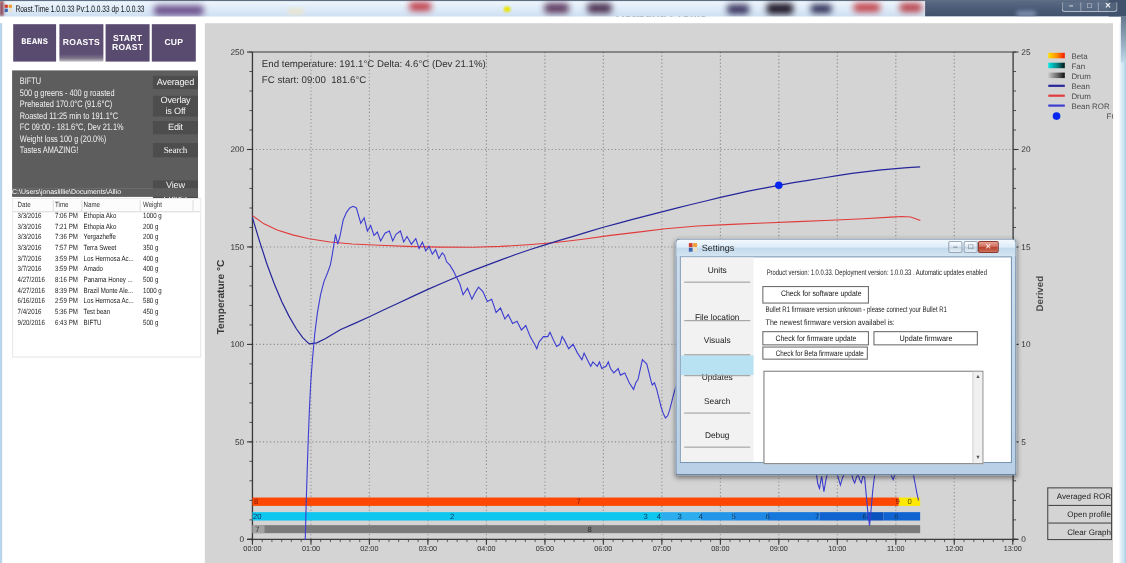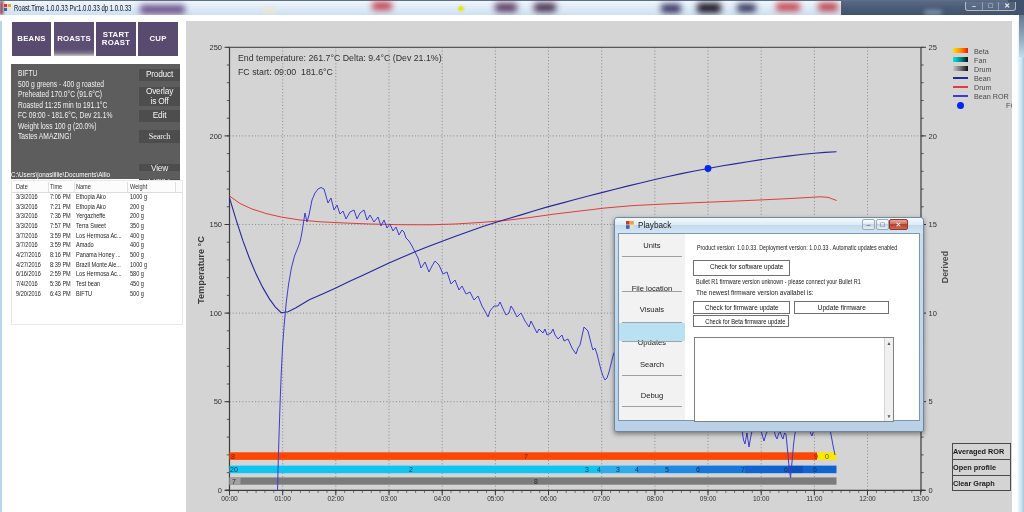--- a/index.html
+++ b/index.html
@@ -59,21 +59,21 @@
   #plotsvg { position:absolute; left:0; top:0; width:1024px; height:512px; z-index:2; }
   .anno { position:absolute; font-size:8.8px; color:#303030; z-index:2; white-space:nowrap;}
   
   .leg { position:absolute; font-size:7.2px; color:#4a4a4a; z-index:2; white-space:nowrap;}
   .legsw { position:absolute; width:15px; height:5px; z-index:2;}
   .legline { position:absolute; width:15px; height:2px; z-index:2;}
   
   #brbtns { left:952px; top:443px; width:59px; height:48px; border:1px solid #4a4a4a;
     background:#d4d4d4; z-index:3; }
   .brb { width:100%; height:16px; border-bottom:1px solid #4a4a4a; font-size:7.3px;
-    color:#1a1a1a; text-align:left; line-height:15px; font-weight:bold;}
+    color:#1a1a1a; text-align:right; line-height:15px; font-weight:normal;}
   .brb:last-child { border-bottom:none;}
   
   #dlg { left:614px; top:217px; width:310px; height:215px; z-index:6;
     border-radius:4px 4px 2px 2px;
     background:linear-gradient(#cddfef 0%,#b9d0e6 100%);
     box-shadow:0 2px 5px rgba(0,0,0,.45), inset 0 0 0 1px rgba(90,115,140,.8);}
   #dlgtitle { position:absolute; left:1px; top:1px; right:1px; height:15px;
     border-radius:3px 3px 0 0;
     background:linear-gradient(#f3f9fe 0%,#dcebf7 45%,#c3d9ec 50%,#d4e5f2 100%);}
   #dlgicon { position:absolute; left:12px; top:4px; width:8px; height:8px;}
@@ -131,21 +131,21 @@
 </svg>
 <div class="abs" id="apptitle">Roast.Time 1.0.0.33 Pv:1.0.0.33 dp 1.0.0.33</div>
 <div class="abs" id="capbtns">
     <div class="capb">–</div>
     <div class="capb">□</div>
     <div class="capb">✕</div>
   </div>
 
 <div class="abs" id="chart"></div>
 <div class="abs" id="charttitle">Roasting Profile</div>
-<div class="abs anno" style="left:238px; top:53px;">End temperature: 261.7°C Delta: 9.4°C (Dev 21.1%)</div>
+<div class="abs anno" style="left:238px; top:53px;">End temperature: 191.1°C Delta: 4.6°C (Dev 21.1%)</div>
 <div class="abs anno" style="left:238px; top:67px;">FC start: 09:00&nbsp;&nbsp;181.6°C</div>
 
 <svg id="plotsvg" viewBox="0 0 1024 512">
 <line x1="229.5" y1="401.7" x2="921" y2="401.7" stroke="#8a8a8a" stroke-width="1" stroke-dasharray="1,2.2"></line>
 <line x1="229.5" y1="313.1" x2="921" y2="313.1" stroke="#8a8a8a" stroke-width="1" stroke-dasharray="1,2.2"></line>
 <line x1="229.5" y1="224.5" x2="921" y2="224.5" stroke="#8a8a8a" stroke-width="1" stroke-dasharray="1,2.2"></line>
 <line x1="229.5" y1="135.9" x2="921" y2="135.9" stroke="#8a8a8a" stroke-width="1" stroke-dasharray="1,2.2"></line>
 <line x1="282.7" y1="47.3" x2="282.7" y2="490.3" stroke="#8a8a8a" stroke-width="1" stroke-dasharray="1,2.2"></line>
 <line x1="335.8" y1="47.3" x2="335.8" y2="490.3" stroke="#8a8a8a" stroke-width="1" stroke-dasharray="1,2.2"></line>
 <line x1="389.0" y1="47.3" x2="389.0" y2="490.3" stroke="#8a8a8a" stroke-width="1" stroke-dasharray="1,2.2"></line>
@@ -376,27 +376,27 @@
 <text x="534" y="483.6" font-size="7" fill="#2a2a2a">8</text>
 <path d="M229.5,196.0 L240.0,203.5 L252.0,209.0 L266.0,213.5 L281.0,217.0 L300.0,220.0 L320.0,221.8 L345.0,223.0 L370.0,224.0 L400.0,224.7 L430.0,224.8 L455.0,224.0 L480.0,222.5 L505.0,220.5 L530.0,217.5 L555.0,214.0 L580.0,211.0 L605.0,208.0 L634.0,205.5 L665.0,204.0 L695.0,202.7 L725.0,201.5 L755.0,200.2 L785.0,198.8 L810.0,197.4 L820.0,196.8 L828.0,197.3 L836.7,200.5" fill="none" stroke="#e23b3b" stroke-width="1"></path>
 <path d="M229.5,197.9 L235.9,219.2 L242.8,240.4 L249.4,258.2 L256.1,274.1 L262.7,287.4 L269.4,298.9 L275.2,306.9 L281.1,312.7 L288.0,311.7 L296.0,307.8 L309.3,299.8 L322.5,294.0 L335.8,287.9 L349.1,281.6 L362.4,275.4 L375.7,269.2 L389.0,263.1 L402.3,257.3 L415.6,251.6 L428.9,246.3 L442.2,241.2 L455.5,236.2 L468.8,231.4 L482.1,226.8 L495.4,222.6 L508.6,218.5 L521.9,214.6 L535.2,210.5 L548.5,206.6 L561.8,203.1 L575.1,199.5 L588.4,196.0 L601.7,192.6 L615.0,189.2 L628.3,185.9 L641.6,182.7 L654.9,179.5 L668.2,176.5 L681.4,173.6 L694.7,171.0 L708.0,168.5 L721.3,166.0 L734.6,163.9 L747.9,161.8 L761.2,159.6 L774.5,157.7 L787.8,156.1 L801.1,154.5 L814.4,153.3 L825.0,152.4 L836.5,151.7" fill="none" stroke="#26269b" stroke-width="1.1"></path>
 <path d="M277.5,491.0 L278.3,460.0 L279.2,430.0 L280.2,400.0 L281.3,372.0 L282.6,346.0 L284.2,325.0 L286.2,303.0 L288.6,284.0 L291.4,268.0 L294.5,256.0 L297.8,248.0 L300.3,241.0 L302.0,232.0 L305.0,213.0 L307.0,222.0 L309.0,215.0 L312.0,200.0 L315.0,193.0 L318.0,189.0 L321.0,187.5 L324.0,189.0 L326.0,196.0 L328.0,203.0 L331.0,198.0 L334.0,210.0 L337.0,205.0 L340.0,214.0 L343.0,211.0 L346.0,219.0 L350.0,212.0 L354.0,210.0 L357.0,219.0 L360.0,213.0 L364.0,210.0 L367.0,220.0 L370.0,215.0 L374.0,222.0 L378.0,217.0 L381.0,226.0 L384.0,220.0 L387.0,228.0 L390.0,224.0 L393.0,231.0 L396.0,227.0 L399.0,235.0 L402.0,230.0 L404.0,232.0 L406.0,238.0 L409.0,241.0 L412.0,246.0 L415.0,252.0 L418.0,258.0 L421.0,268.0 L425.0,262.0 L429.0,272.0 L432.0,266.0 L435.0,261.0 L439.0,265.0 L443.0,274.0 L447.0,272.0 L451.0,284.0 L455.0,280.0 L459.0,290.0 L462.0,286.0 L466.0,294.0 L470.0,292.0 L474.0,300.0 L478.0,296.0 L482.0,306.0 L486.0,313.0 L488.0,317.0 L490.0,311.0 L494.0,306.0 L498.0,306.0 L500.0,302.0 L504.0,311.0 L506.0,315.0 L509.0,313.0 L511.0,306.0 L513.0,309.0 L517.0,317.0 L521.0,313.0 L525.0,321.0 L529.0,327.0 L531.0,321.0 L535.0,329.0 L537.0,333.0 L539.0,329.0 L543.0,333.0 L545.0,329.0 L547.0,335.0 L551.0,333.0 L553.0,329.0 L555.0,335.0 L558.0,339.0 L562.0,335.0 L564.0,341.0 L568.0,339.0 L572.0,348.0 L576.0,354.0 L578.0,348.0 L580.0,345.0 L584.0,327.0 L586.0,329.0 L588.0,331.0 L590.0,339.0 L592.0,347.0 L593.0,350.0 L595.0,348.0 L597.0,354.0 L599.0,362.0 L601.0,370.0 L603.0,376.0 L605.0,380.0 L607.0,378.0 L609.0,372.0 L611.0,364.0 L613.0,356.0 L615.0,350.0 L617.0,348.0 L625.0,352.0 L640.0,360.0 L655.0,368.0 L670.0,376.0 L685.0,384.0 L700.0,392.0 L710.0,400.0 L718.0,408.0 L725.0,416.0 L731.0,424.0 L736.0,428.0 L742.0,430.0 L743.5,440.0 L745.0,444.0 L746.0,438.0 L747.0,433.0 L748.0,440.0 L749.0,447.0 L750.5,438.0 L752.0,431.0 L756.0,429.0 L758.0,431.0 L760.0,429.0 L762.0,434.0 L764.0,441.0 L766.0,434.0 L768.0,430.0 L771.0,429.0 L774.0,430.0 L775.5,436.0 L777.0,439.0 L778.5,434.0 L780.0,431.0 L781.5,436.0 L783.0,439.0 L784.5,433.0 L786.0,434.0 L787.5,450.0 L789.0,466.0 L790.5,478.0 L792.0,462.0 L793.5,445.0 L795.0,433.0 L797.0,428.0 L801.0,425.0 L805.0,424.0 L809.0,429.0 L811.0,434.0 L812.0,436.0 L813.0,433.0 L815.0,428.0 L819.0,426.0 L823.0,427.0 L828.0,429.0 L830.5,432.0 L832.0,440.0 L833.5,448.0 L835.0,455.0" fill="none" stroke="#3c3cd2" stroke-width="1"></path>
 <circle cx="708.0" cy="168.5" r="3.4" fill="#0426f0"></circle>
 <text x="204" y="270" font-size="9.2" font-weight="bold" fill="#3a3a3a" text-anchor="middle" transform="rotate(-90 204 270)">Temperature °C</text>
 <text x="948" y="267" font-size="8.8" font-weight="bold" fill="#4a4a4a" text-anchor="middle" transform="rotate(-90 948 267)">Derived</text>
 </svg>
 
 <div class="abs" id="leftpanel">
-  <div class="navbtn" style="left:10px; width:39px;">BEANS</div>
+  <div class="navbtn" style="left:10px; width:39px;font-family:Liberation Mono, monospace;">BEANS</div>
   <div class="navbtn" id="nav2" style="left:52px; width:40px;">ROASTS</div>
   <div class="navbtn" style="left:94px; width:40px;">START<br>ROAST</div>
   <div class="navbtn" style="left:136px; width:40px;">CUP</div>
   <div class="abs" id="infopanel">
     <div class="abs" id="infotext">BIFTU<br>500 g greens - 400 g roasted<br>Preheated 170.0°C (91.6°C)<br>Roasted 11:25 min to 191.1°C<br>FC 09:00 - 181.6°C, Dev 21.1%<br>Weight loss 100 g (20.0%)<br>Tastes AMAZING!</div>
-    <div class="pbtn" style="top:5px; height:12px;">Product</div>
+    <div class="pbtn" style="top:5px; height:12px;">Averaged</div>
     <div class="pbtn" style="top:23px; height:19px;">Overlay<br>is Off</div>
     <div class="pbtn" style="top:46px; height:12px;">Edit</div>
     <div class="pbtn" style="top:66px; height:13px;font-family:Liberation Serif, serif;">Search</div>
     <div class="pbtn" style="top:100px; height:19px;">View<br>Folder</div>
   </div>
   <div class="abs" id="pathbar">C:\Users\jonaslillie\Documents\Allio</div>
   <div class="abs" id="tablewrap">
     <div id="thead">
       <div class="th" style="left:4px;">Date</div>
       <div class="th" style="left:38px;">Time</div>
@@ -498,21 +498,21 @@
 </div>
 
 <div class="abs" id="dlg">
   <div id="dlgtitle"></div>
   <svg id="dlgicon" viewBox="0 0 8 8">
     <rect x="0" y="0" width="3.6" height="3.6" fill="#d23b28"></rect>
     <rect x="4.2" y="0" width="3.6" height="3.6" fill="#f0a030"></rect>
     <rect x="0" y="4.2" width="3.6" height="3.6" fill="#3a66b0"></rect>
     <rect x="4.2" y="4.2" width="3.6" height="3.6" fill="#e8e0c8"></rect>
   </svg>
-  <div id="dlgname">Playback</div>
+  <div id="dlgname">Settings</div>
   <div class="dcapb" id="dmin">–</div>
   <div class="dcapb" id="dmax">□</div>
   <div class="dcapb" id="dclose">✕</div>
   <div id="dlgbody">
     <div id="dtabs">
       <div id="dtabhi"></div>
       <div class="dtab" style="top:7px;">Units</div>
       <div class="dtabsep" style="top:22px;"></div>
       <div class="dtab" style="top:50px;">File location</div>
       <div class="dtabsep" style="top:57px;"></div>

